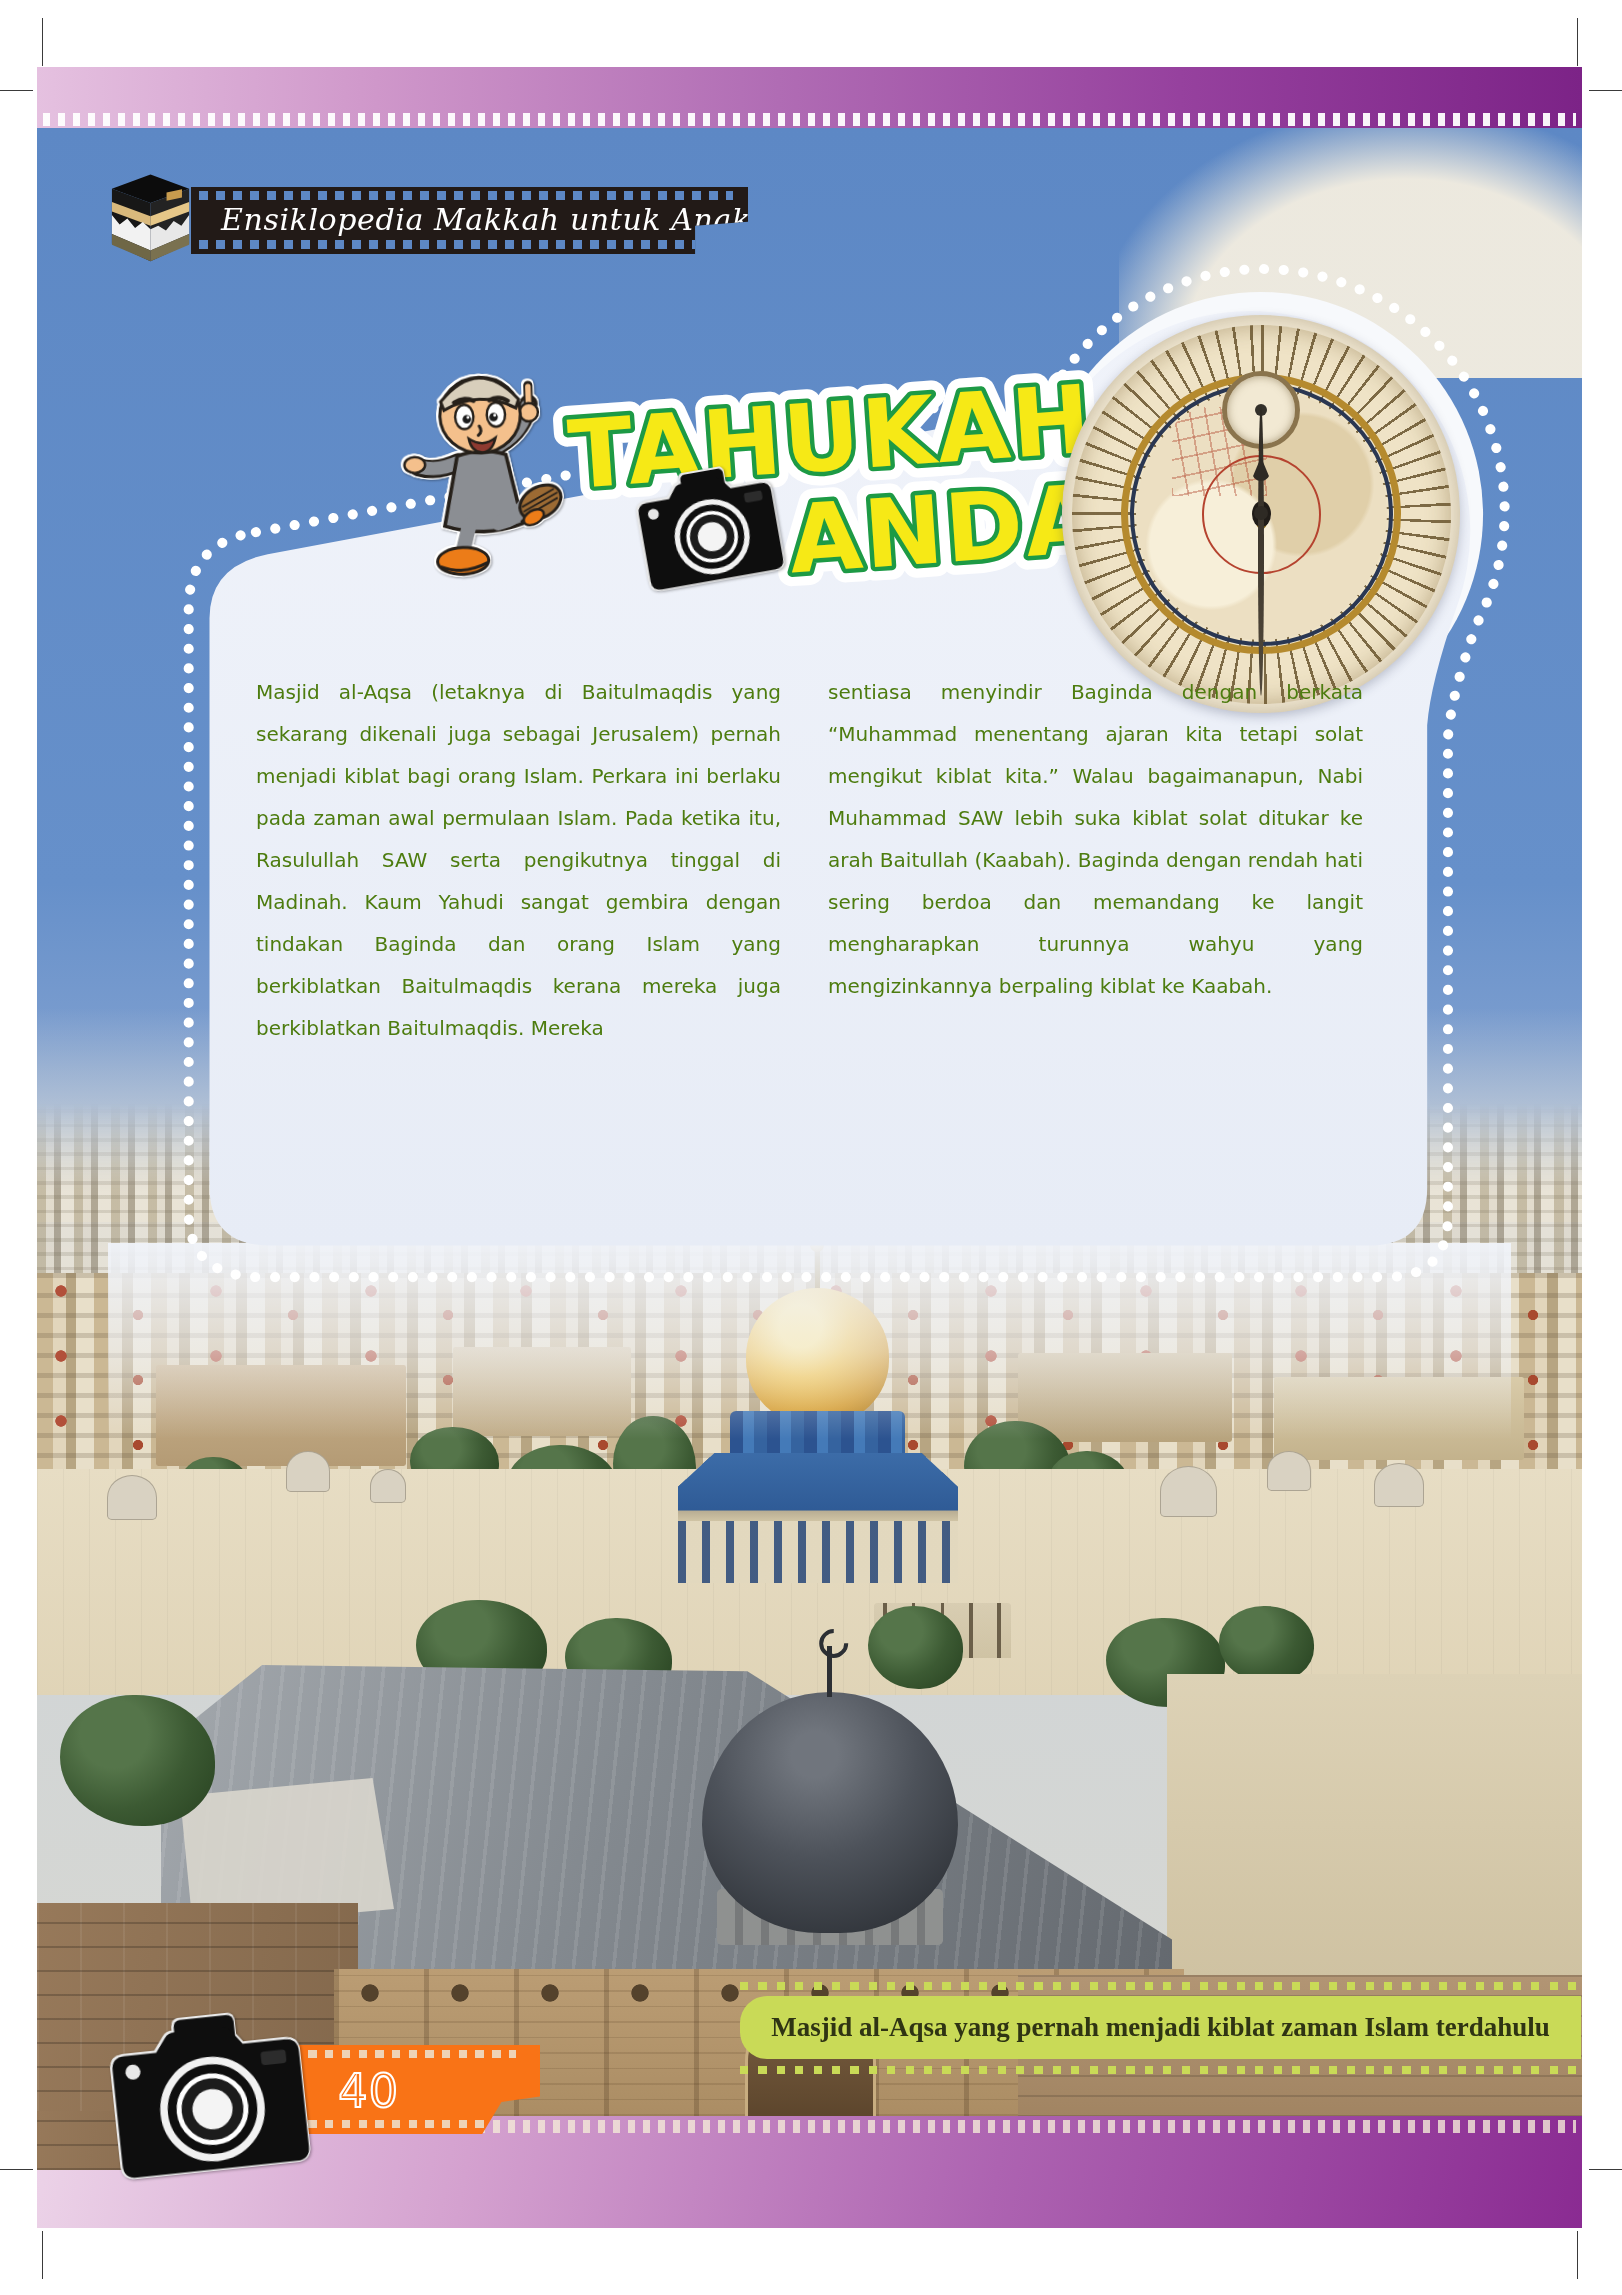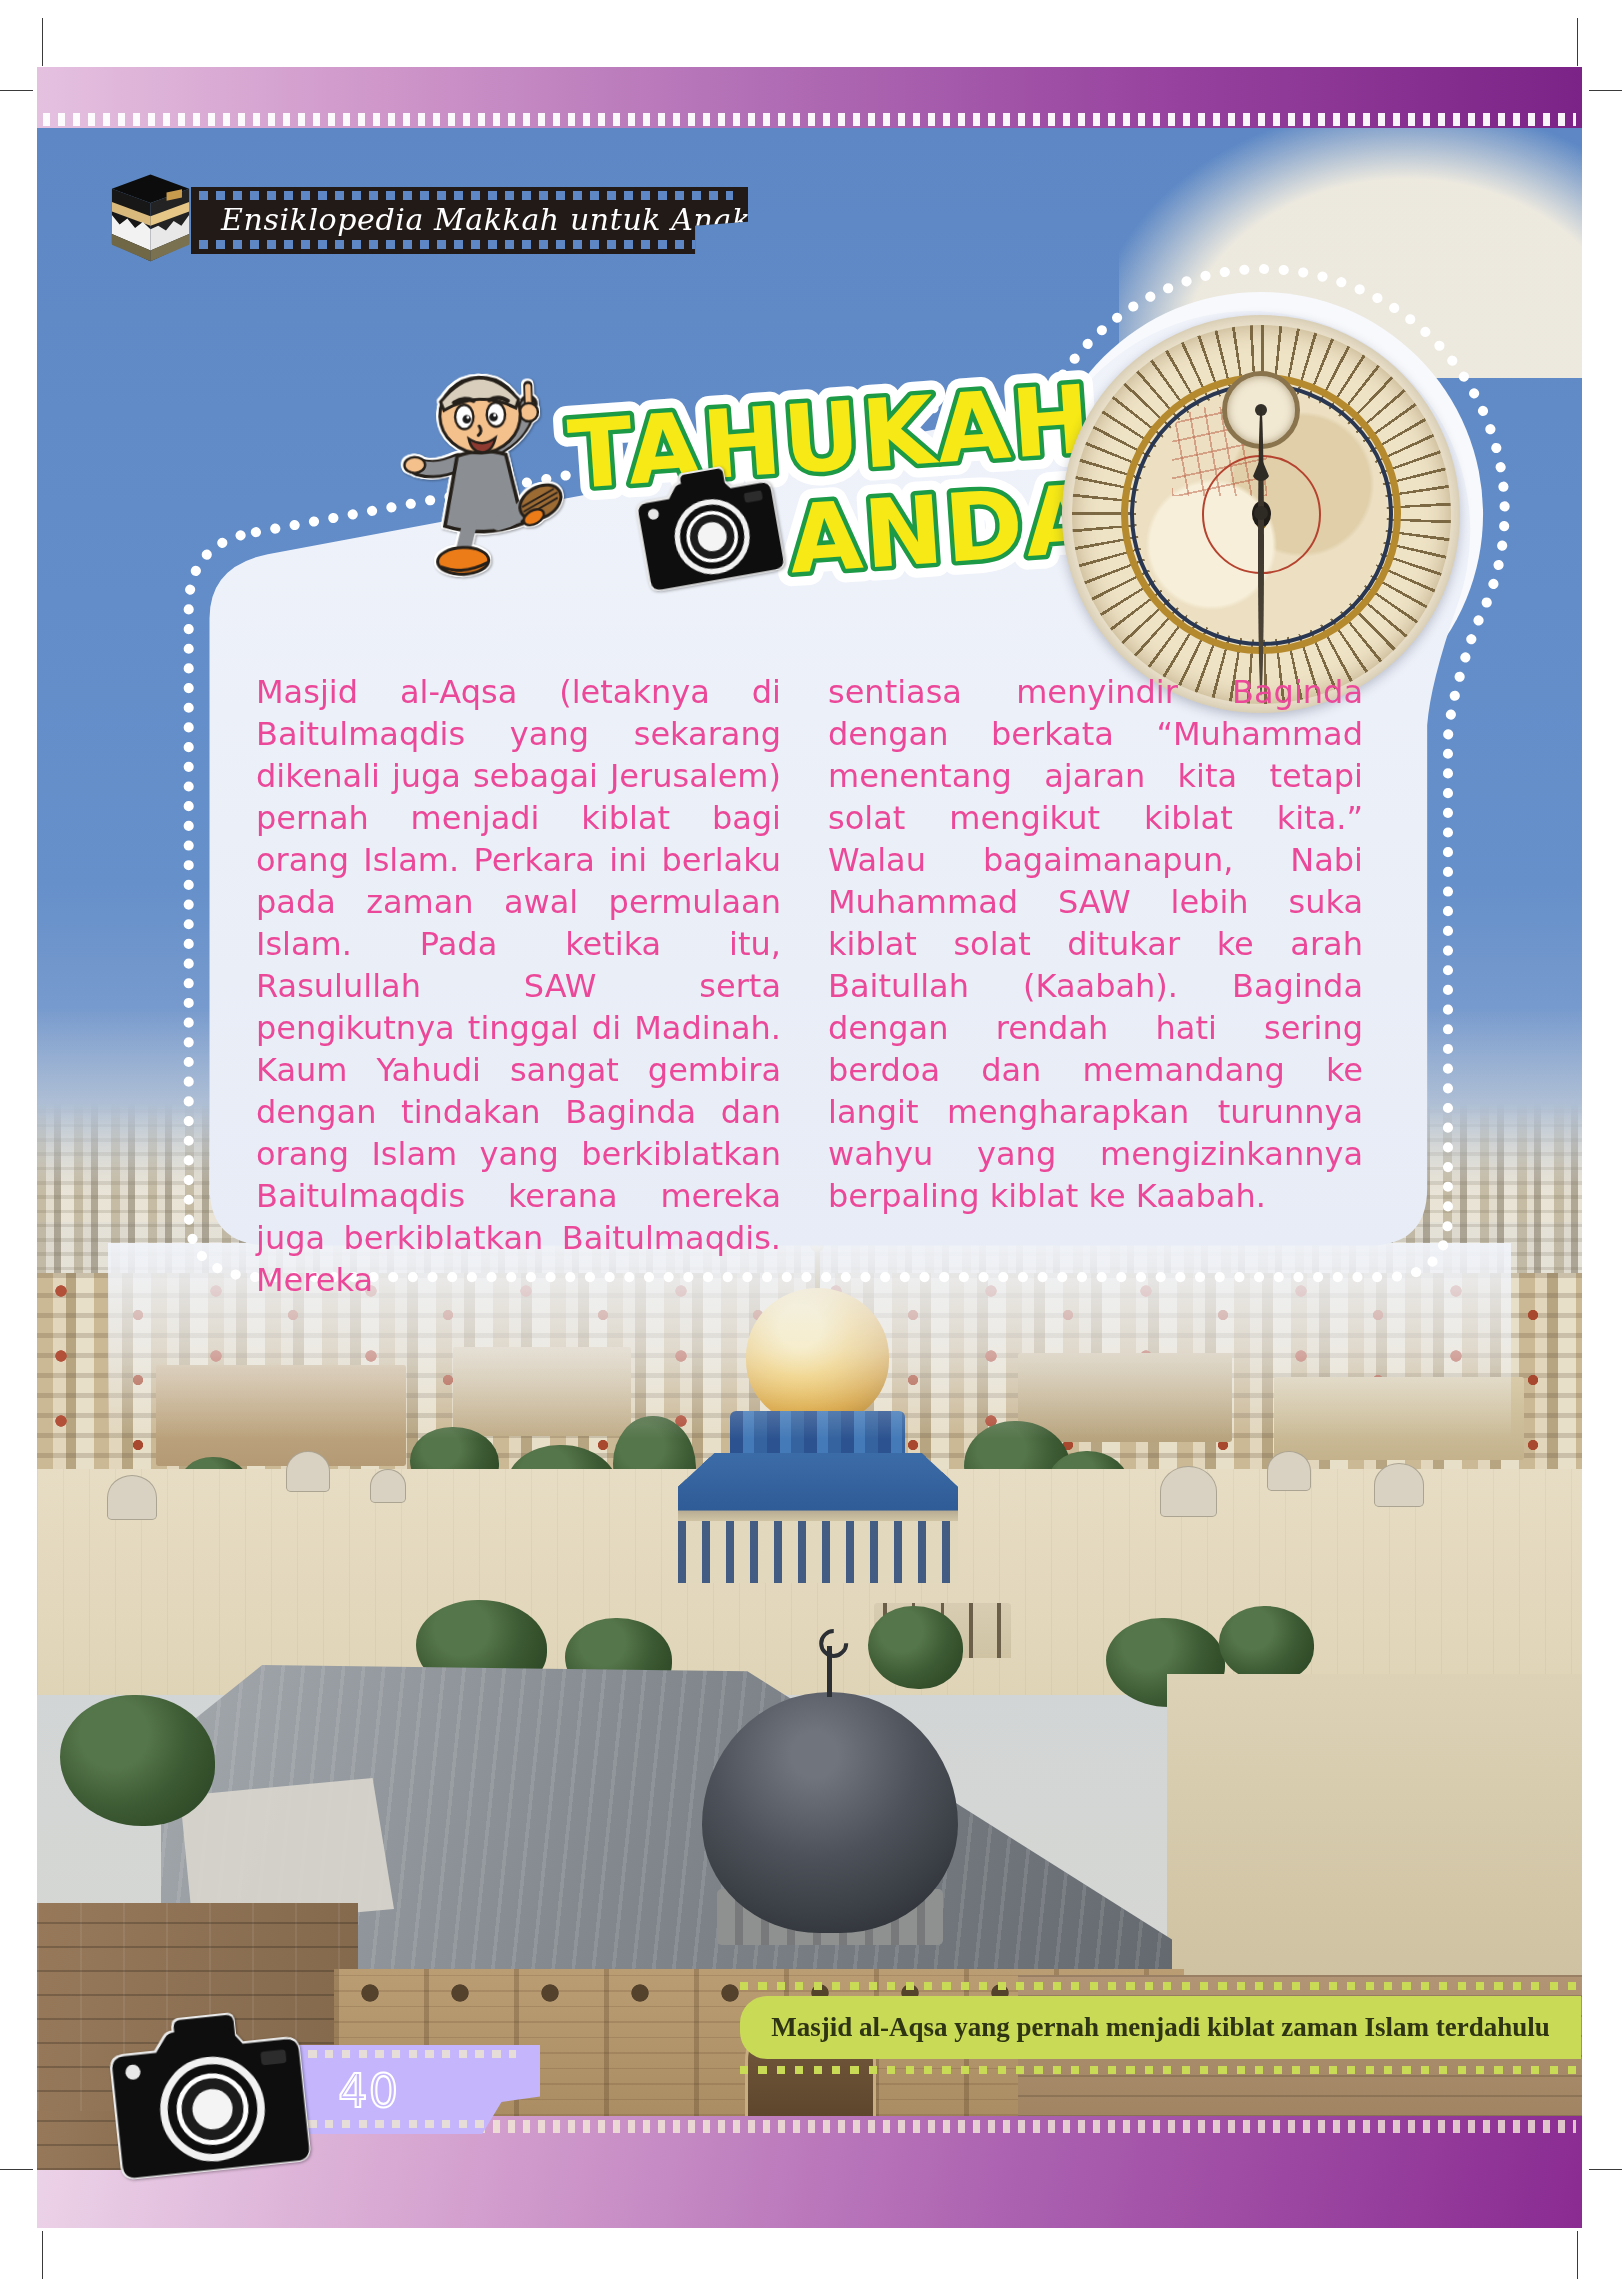--- a/index.html
+++ b/index.html
@@ -118,22 +118,22 @@
     color:#ffffff;font-family:"DejaVu Serif",serif;font-style:italic;font-size:30px;
     text-align:center;white-space:nowrap;letter-spacing:0.6px;}
 
   
   .kaaba{position:absolute;left:100px;top:171px;width:101px;height:95px;}
 
   
   .heading{position:absolute;left:209px;top:604px;width:1218px;text-align:center;
     color:#7b2e85;font-size:34px;font-weight:bold;letter-spacing:1.8px;
     font-family:"DejaVu Sans",sans-serif;}
-  .col{position:absolute;top:671px;text-align:justify;color:#ec4899;
-    font-size:32px;line-height:42px;font-family:"DejaVu Sans",sans-serif;}
+  .col{position:absolute;top:671px;text-align:justify;color:#4d7c0f;
+    font-size:20px;line-height:42px;font-family:"DejaVu Sans",sans-serif;}
   .col1{left:256px;width:525px;}
   .col2{left:828px;width:535px;}
 
   
   .logo-svg{position:absolute;left:553px;top:351px;width:547px;height:250px;overflow:visible;}
   .lt{font-family:"DejaVu Sans",sans-serif;font-weight:bold;font-size:158px;letter-spacing:4px;}
   .lt.back{fill:#ffffff;stroke:#ffffff;stroke-width:46px;stroke-linejoin:round;}
   .lt.front{fill:#f6e916;stroke:#1d9a45;stroke-width:15px;paint-order:stroke;stroke-linejoin:round;}
 
   
@@ -182,21 +182,21 @@
 
   
   .caption-bar{position:absolute;left:740px;top:1996px;width:841px;height:63px;
     background:#c9da57;border-radius:27px 0 0 27px;}
   .caption-text{width:100%;height:63px;line-height:63px;text-align:center;
     color:#2f3413;font-family:"Liberation Serif",serif;font-weight:bold;font-size:27px;}
   .caption-dots{position:absolute;left:740px;width:840px;height:7.7px;
     background:repeating-linear-gradient(90deg,#c9da57 0 8.3px,transparent 8.3px 18.4px);}
 
   
-  .pagestrip{position:absolute;left:219px;top:2045px;width:321px;height:89px;background:#c4b5fd;
+  .pagestrip{position:absolute;left:219px;top:2045px;width:321px;height:89px;background:#f97316;
     clip-path:polygon(0 0,100% 0,100% 58%,88% 64%,82% 100%,0 100%);}
   .pagestrip .holes{position:absolute;left:6px;right:24px;height:8.3px;
     background:repeating-linear-gradient(90deg,rgba(236,228,210,.85) 0 8.3px,transparent 8.3px 16.7px);}
   .pagestrip .holes.t{top:4.8px;}
   .pagestrip .holes.b{bottom:6px;}
   .pagenum{position:absolute;left:113px;top:15.5px;width:95px;height:59px;overflow:visible;}
   .pagenum text{font-family:"DejaVu Sans",sans-serif;font-size:78px;letter-spacing:2px;
     fill:none;stroke:#ffffff;stroke-width:3.5px;}
   .photo-bump{position:absolute;left:37px;top:2111px;width:174px;height:59px;
     border-radius:0 0 42px 0;

